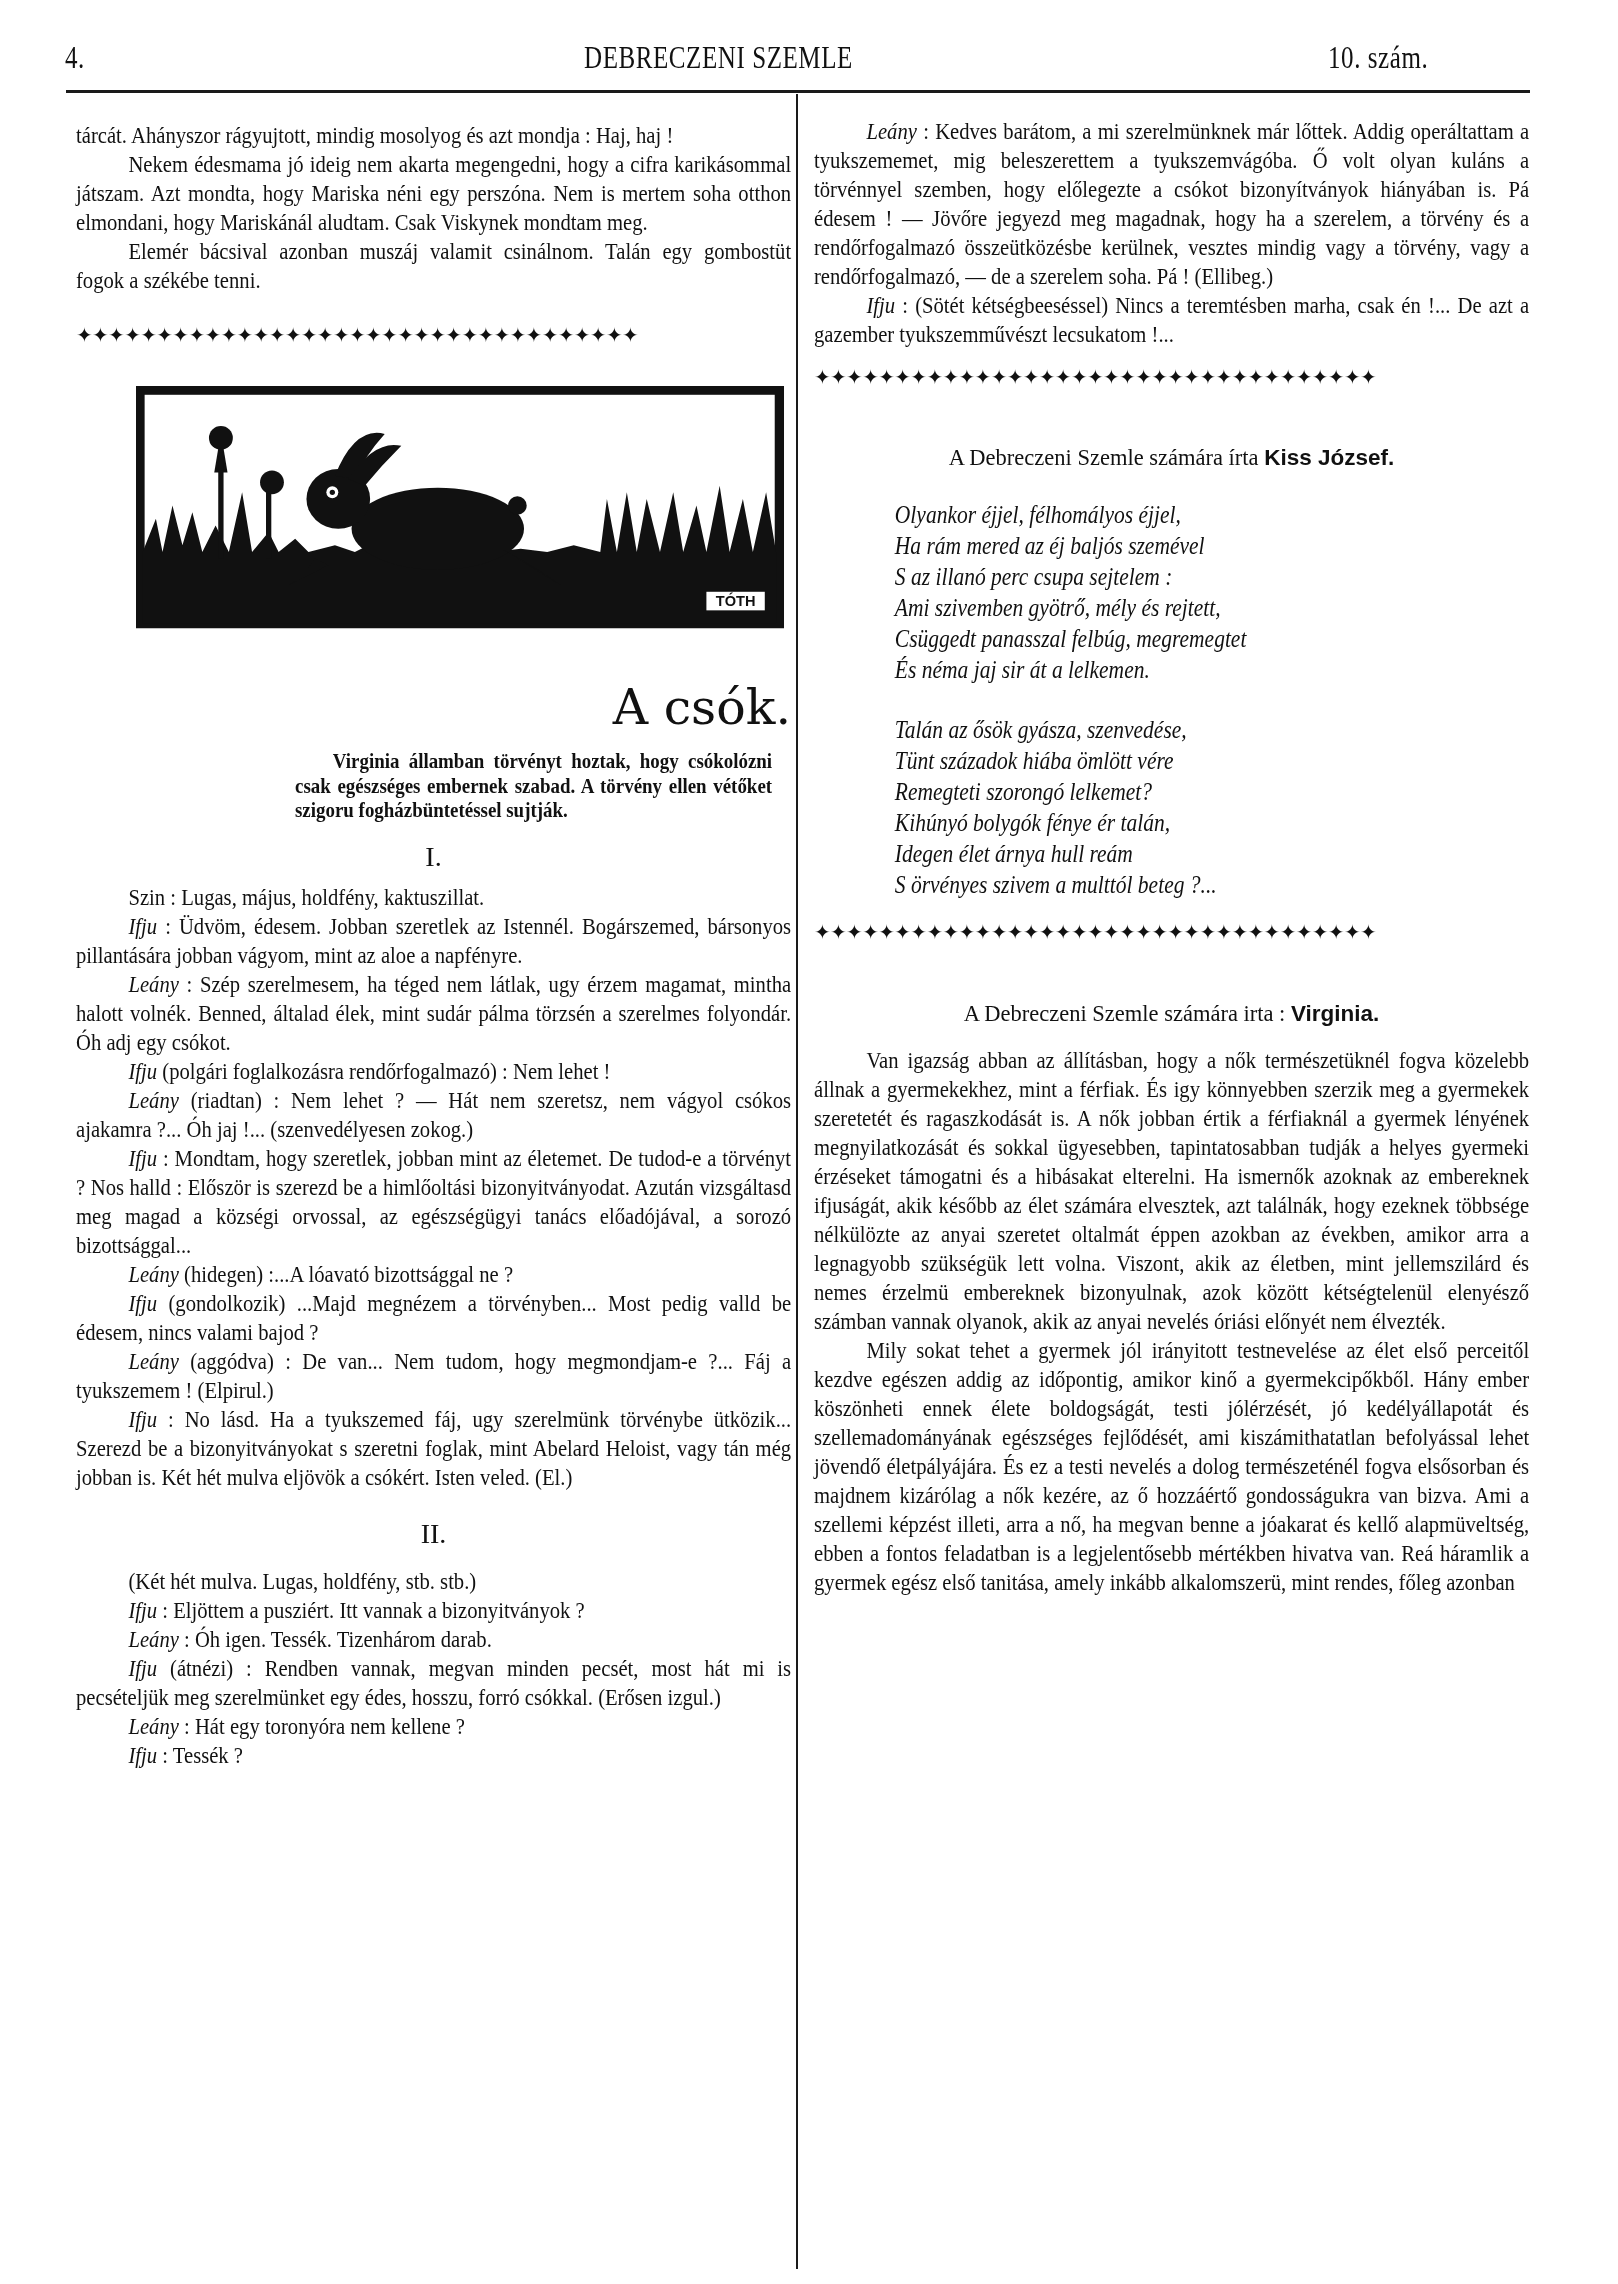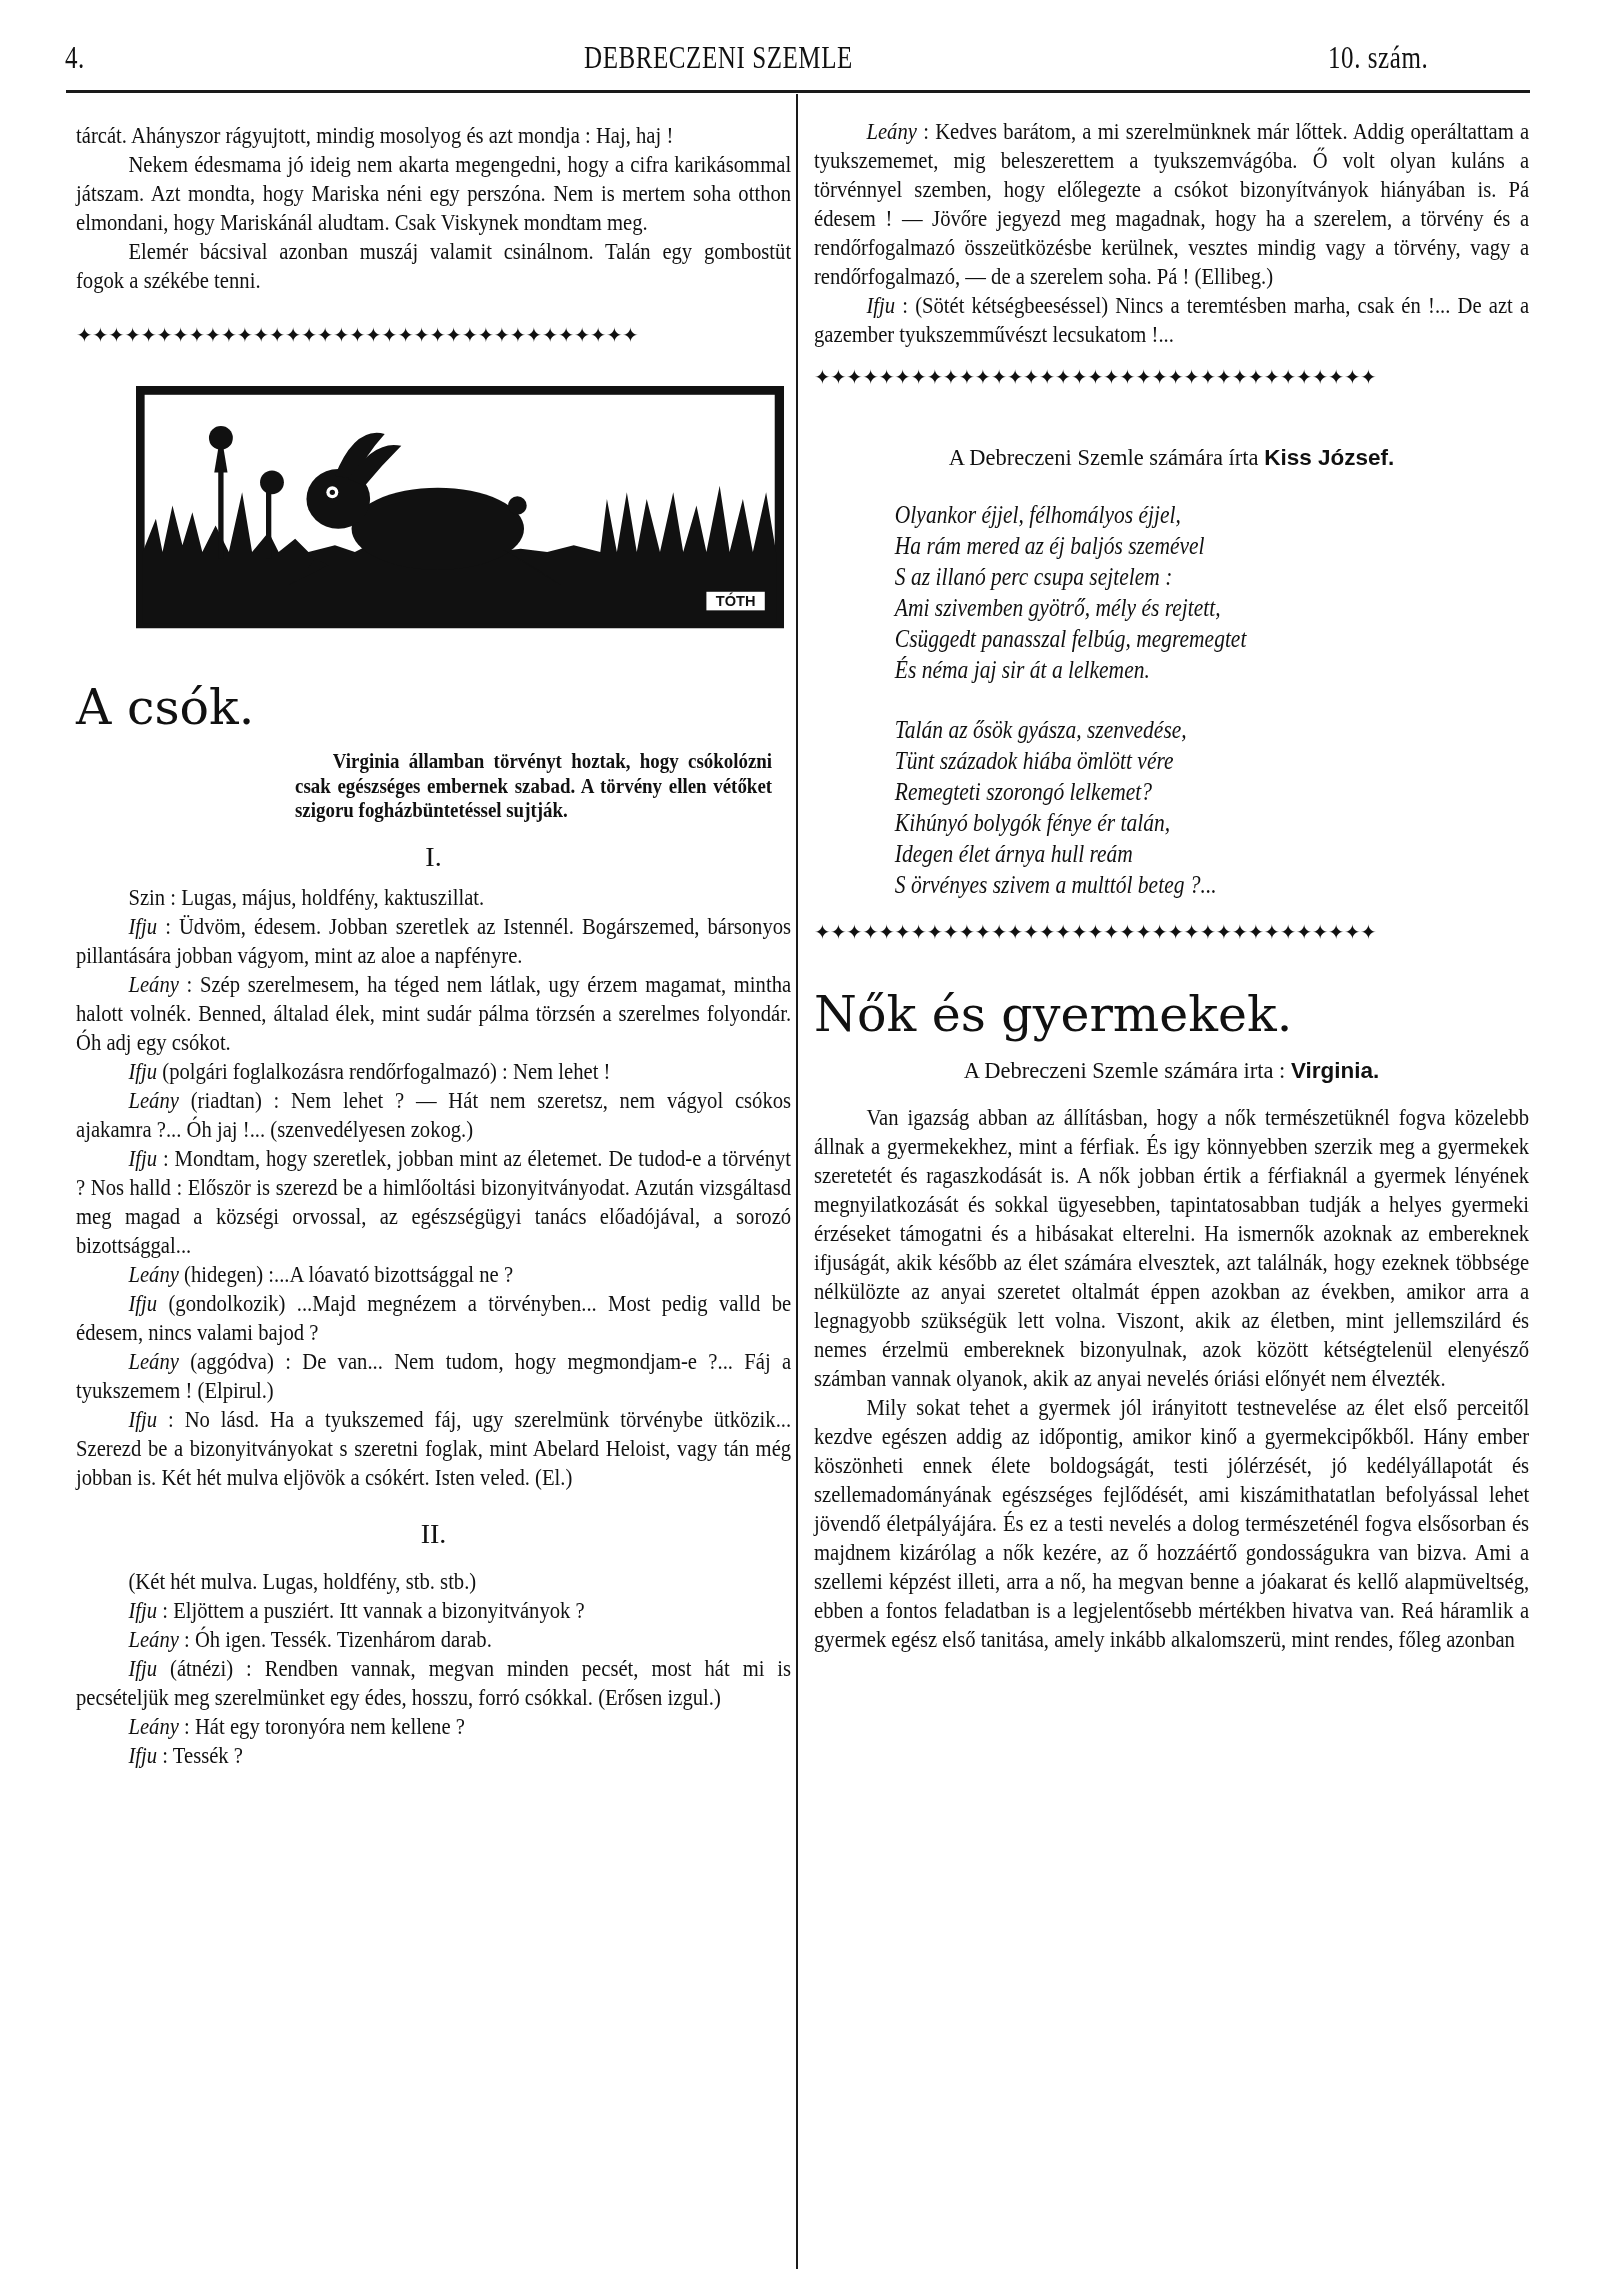--- a/index.html
+++ b/index.html
@@ -11,21 +11,21 @@
   .top-rule { position: absolute; left: 66px; top: 90px; width: 1464px; height: 2.7px; background: #1a1a1a; }
   .col-divider { position: absolute; left: 796px; top: 94px; width: 2px; height: 2175px; background: #1a1a1a; }
   .col { position: absolute; }
   #col-left { left: 76px; top: 121px; width: 715px; }
   #col-right { left: 814px; top: 117px; width: 715px; }
   .p { font-size: 24px; line-height: 29px; text-align: justify; text-align-last: left; margin: 0; transform: scaleX(0.86); transform-origin: left top; width: 116.3%; }
   .p.indent { text-indent: 61px; }
   .it { font-style: italic; }
   .b { font-weight: bold; font-family: Liberation Sans, sans-serif; margin-top: 48px; }
   .ornament { font-size: 20px; letter-spacing: -0.7px; white-space: nowrap; overflow: hidden; line-height: 26.5px; margin: 0; }
-  .title-big { font-family: "DejaVu Serif", serif; font-size: 49px; text-align: left; margin: 0; }
+  .title-big { font-family: "DejaVu Serif", serif; font-size: 49px; text-align: right; margin: 0; }
   .sect { font-size: 28px; text-align: center; margin: 0; }
   .byline { font-size: 22.5px; text-align: center; margin: 0; }
   .poem { font-size: 25px; line-height: 31px; font-style: italic; margin: 0; padding-left: 94px; transform: scaleX(0.86); transform-origin: left top; white-space: nowrap; }
   .note { font-size: 22px; line-height: 24.5px; text-align: justify; text-align-last: left; margin: 0; font-weight: bold; transform: scaleX(0.86); transform-origin: left top; width: 116.3%; }
   .note.indent { text-indent: 44px; }
   .illus { position: relative; width: 650px; height: 259px; margin-left: 23px; padding-left: 37px; }
   .illus svg { display: block; }
   .spacer { display: block; }
 </style>
 </head>
@@ -132,20 +132,19 @@
     <p class="poem">Tünt századok hiába ömlött vére</p>
     <p class="poem">Remegteti szorongó lelkemet?</p>
     <p class="poem">Kihúnyó bolygók fénye ér talán,</p>
     <p class="poem">Idegen élet árnya hull reám</p>
     <p class="poem">S örvényes szivem a multtól beteg ?...</p>
   </div>
 
   <div class="spacer" style="height:18.6px"></div>
   <p class="ornament">✦✦✦✦✦✦✦✦✦✦✦✦✦✦✦✦✦✦✦✦✦✦✦✦✦✦✦✦✦✦✦✦✦✦✦</p>
   <div class="spacer" style="height:41px"></div>
-  <p class="title-big">Nők és gyermekek.</p>
   <div class="spacer" style="height:14.6px"></div>
   <p class="byline"><span>A Debreczeni Szemle számára irta : </span><span class="b">Virginia.</span></p>
   <div class="spacer" style="height:18.6px"></div>
   <p class="p indent">Van igazság abban az állításban, hogy a nők természetüknél fogva közelebb állnak a gyermekekhez, mint a férfiak. És igy könnyebben szerzik meg a gyermekek szeretetét és ragaszkodását is. A nők jobban értik a férfiaknál a gyermek lényének megnyilatkozását és sokkal ügyesebben, tapintatosabban tudják a helyes gyermeki érzéseket támogatni és a hibásakat elterelni. Ha ismernők azoknak az embereknek ifjuságát, akik később az élet számára elvesztek, azt találnák, hogy ezeknek többsége nélkülözte az anyai szeretet oltalmát éppen azokban az években, amikor arra a legnagyobb szükségük lett volna. Viszont, akik az életben, mint jellemszilárd és nemes érzelmü embereknek bizonyulnak, azok között kétségtelenül elenyésző számban vannak olyanok, akik az anyai nevelés óriási előnyét nem élvezték.</p>
   <p class="p indent">Mily sokat tehet a gyermek jól irányitott testnevelése az élet első perceitől kezdve egészen addig az időpontig, amikor kinő a gyermekcipőkből. Hány ember köszönheti ennek élete boldogságát, testi jólérzését, jó kedélyállapotát és szellemadományának egészséges fejlődését, ami kiszámithatatlan befolyással lehet jövendő életpályájára. És ez a testi nevelés a dolog természeténél fogva elsősorban és majdnem kizárólag a nők kezére, az ő hozzáértő gondosságukra van bizva. Ami a szellemi képzést illeti, arra a nő, ha megvan benne a jóakarat és kellő alapmüveltség, ebben a fontos feladatban is a legjelentősebb mértékben hivatva van. Reá háramlik a gyermek egész első tanitása, amely inkább alkalomszerü, mint rendes, főleg azonban</p>
 </div>
 
 
 </body></html>

